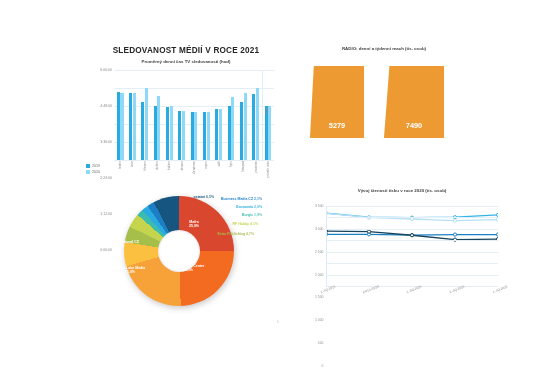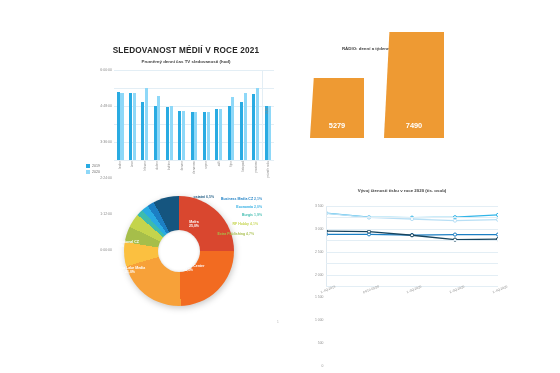--- a/index.html
+++ b/index.html
@@ -38,23 +38,23 @@
   .lgsw{width:4px;height:4px;}
 
   
   #radio{left:294px;top:46px;width:180px;height:120px;}
   #radio .ttl-sub{width:180px;}
   .trapwrap{position:absolute;left:10px;top:14px;width:160px;height:88px;}
   .trap{position:absolute;bottom:10px;background:#EE9A33;
         box-shadow:2px 3px 5px rgba(0,0,0,.28);}
   .trap span{position:absolute;bottom:8px;left:0;right:0;text-align:center;
              color:#fff;font-size:7.4px;font-weight:bold;}
-  #trapA{left:6px;width:54px;height:60px;
+  #trapA{left:6px;width:54px;height:72px;
          clip-path:polygon(7% 0,100% 0,100% 100%,0 100%);}
-  #trapB{left:80px;width:60px;height:106px;
+  #trapB{left:80px;width:60px;height:72px;
          clip-path:polygon(9% 0,100% 0,100% 100%,0 100%);}
   .trapcap{position:absolute;top:100%;margin-top:3px;left:0;right:0;
            text-align:center;font-size:3.6px;color:#808080;white-space:nowrap;}
 
   
   #donut{left:86px;top:186px;width:210px;height:130px;}
   .dcanvas{position:absolute;left:38px;top:10px;width:110px;height:110px;}
   .dring{position:absolute;inset:0;border-radius:50%;
          filter:drop-shadow(1px 2px 3px rgba(0,0,0,.22));}
   .dhole{position:absolute;left:50%;top:50%;width:42px;height:42px;

